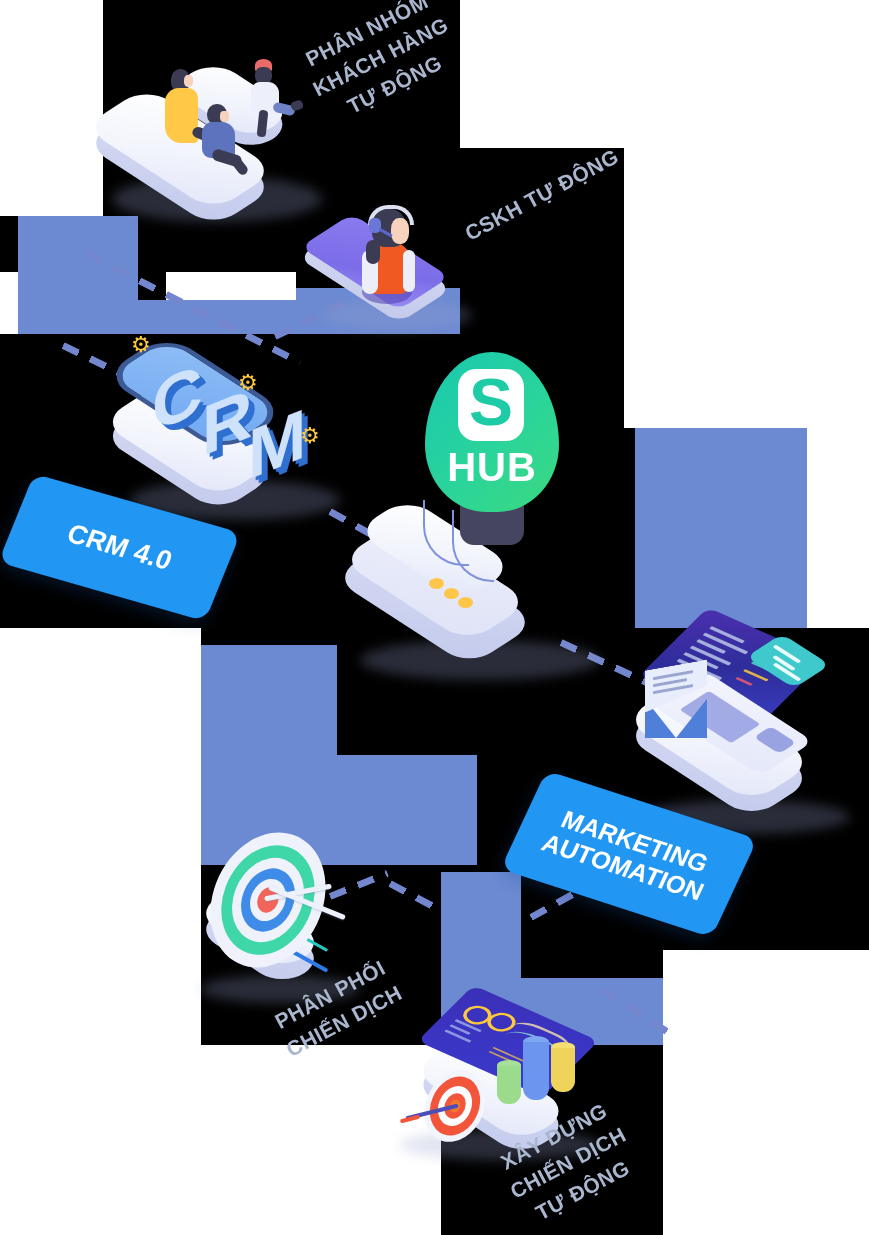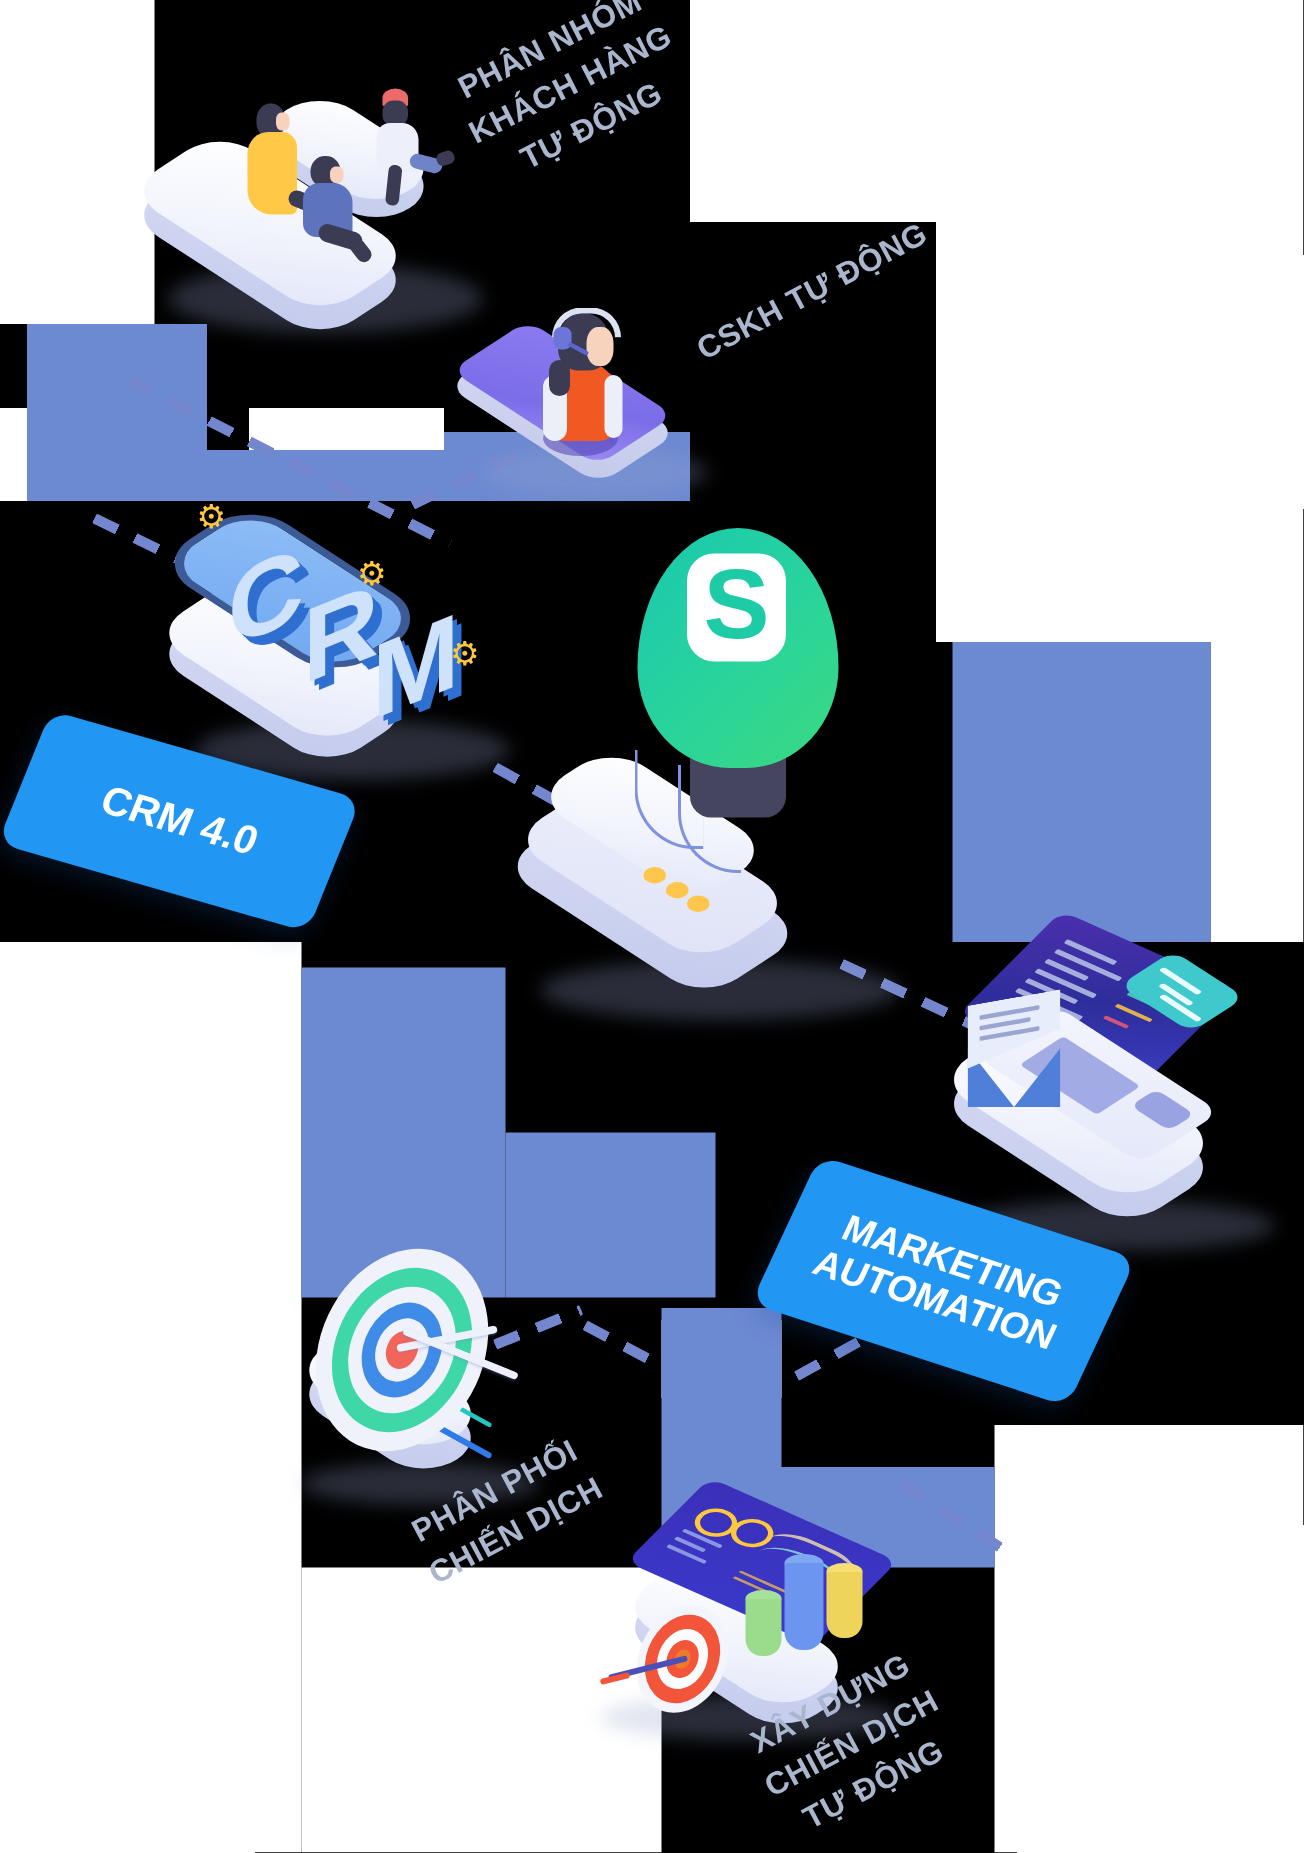--- a/index.html
+++ b/index.html
@@ -229,20 +229,22 @@
     <div class="plug" style="left:429px;top:578px;"></div>
     <div class="plug" style="left:444px;top:588px;"></div>
     <div class="plug" style="left:458px;top:597px;"></div>
 
     <div id="bulb-neck"></div>
     <div id="bulb-neck-top"></div>
     <div id="bulb">
       <div style="position:absolute;left:33px;top:17px;width:66px;height:72px;background:#fff;border-radius:18px;"></div>
       <div style="position:absolute;left:33px;top:14px;width:66px;height:72px;line-height:72px;text-align:center;
                   font-size:66px;font-weight:900;color:#1DCBA6;">S</div>
+      <div style="position:absolute;left:0;top:93px;width:134px;text-align:center;
+                  font-size:40px;font-weight:900;color:#fff;letter-spacing:1px;">HUB</div>
     </div>
   </div>
 
   <div class="platform">
     <div class="shadow-el" style="left:640px;top:800px;width:210px;height:34px;"></div>
     <div class="plat-bot" style="left:644px;top:720px;width:150px;height:74px;"></div>
     <div class="plat-top" style="left:644px;top:704px;width:150px;height:74px;"></div>
 
     <div id="lap-screen" style="left:672px;top:615px;width:120px;height:106px;">
       <div class="code-line" style="left:16px;top:18px;width:34px;height:4px;"></div>

